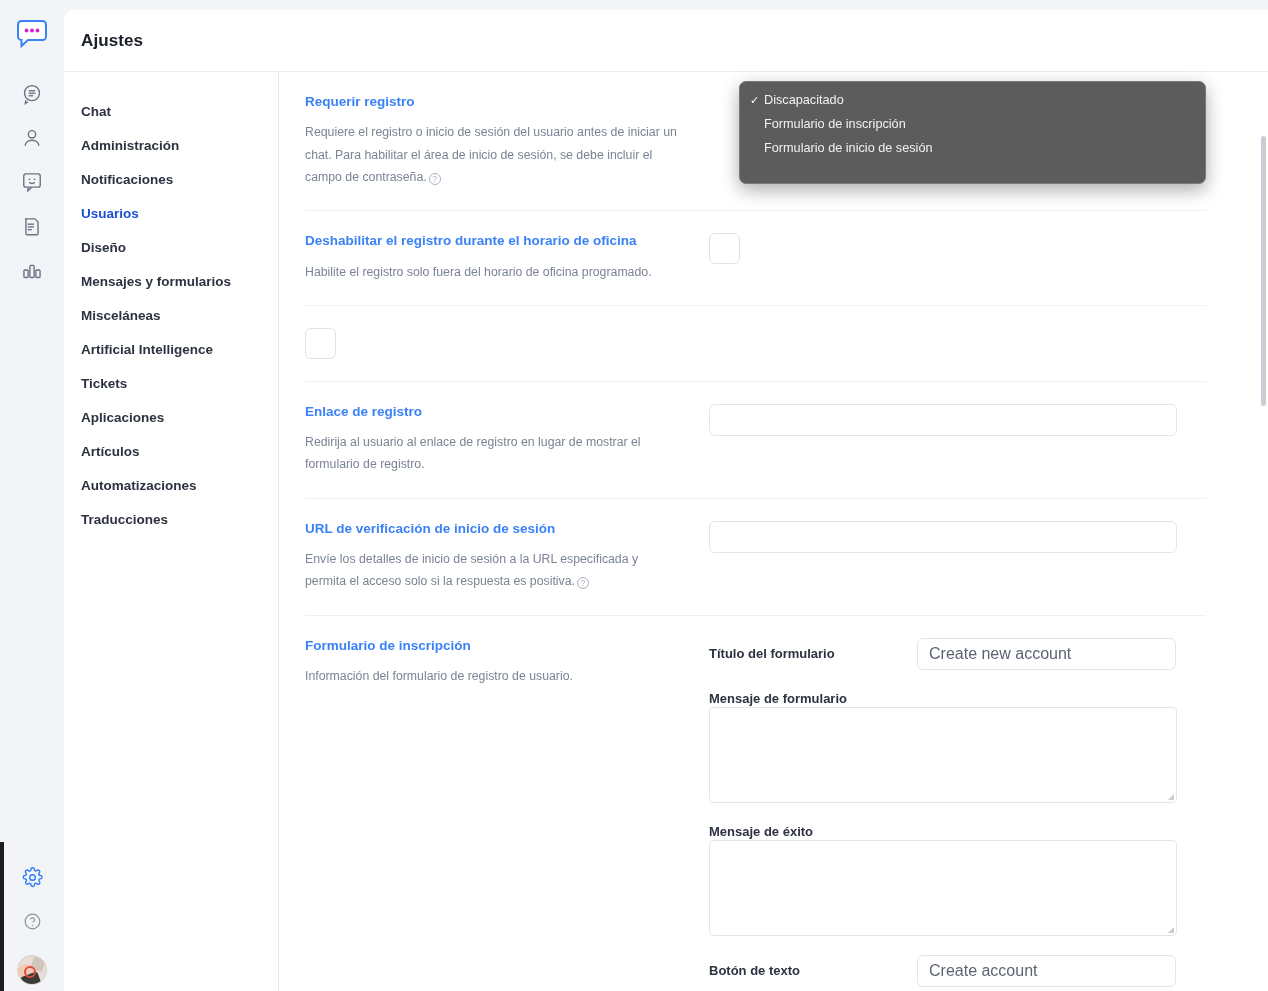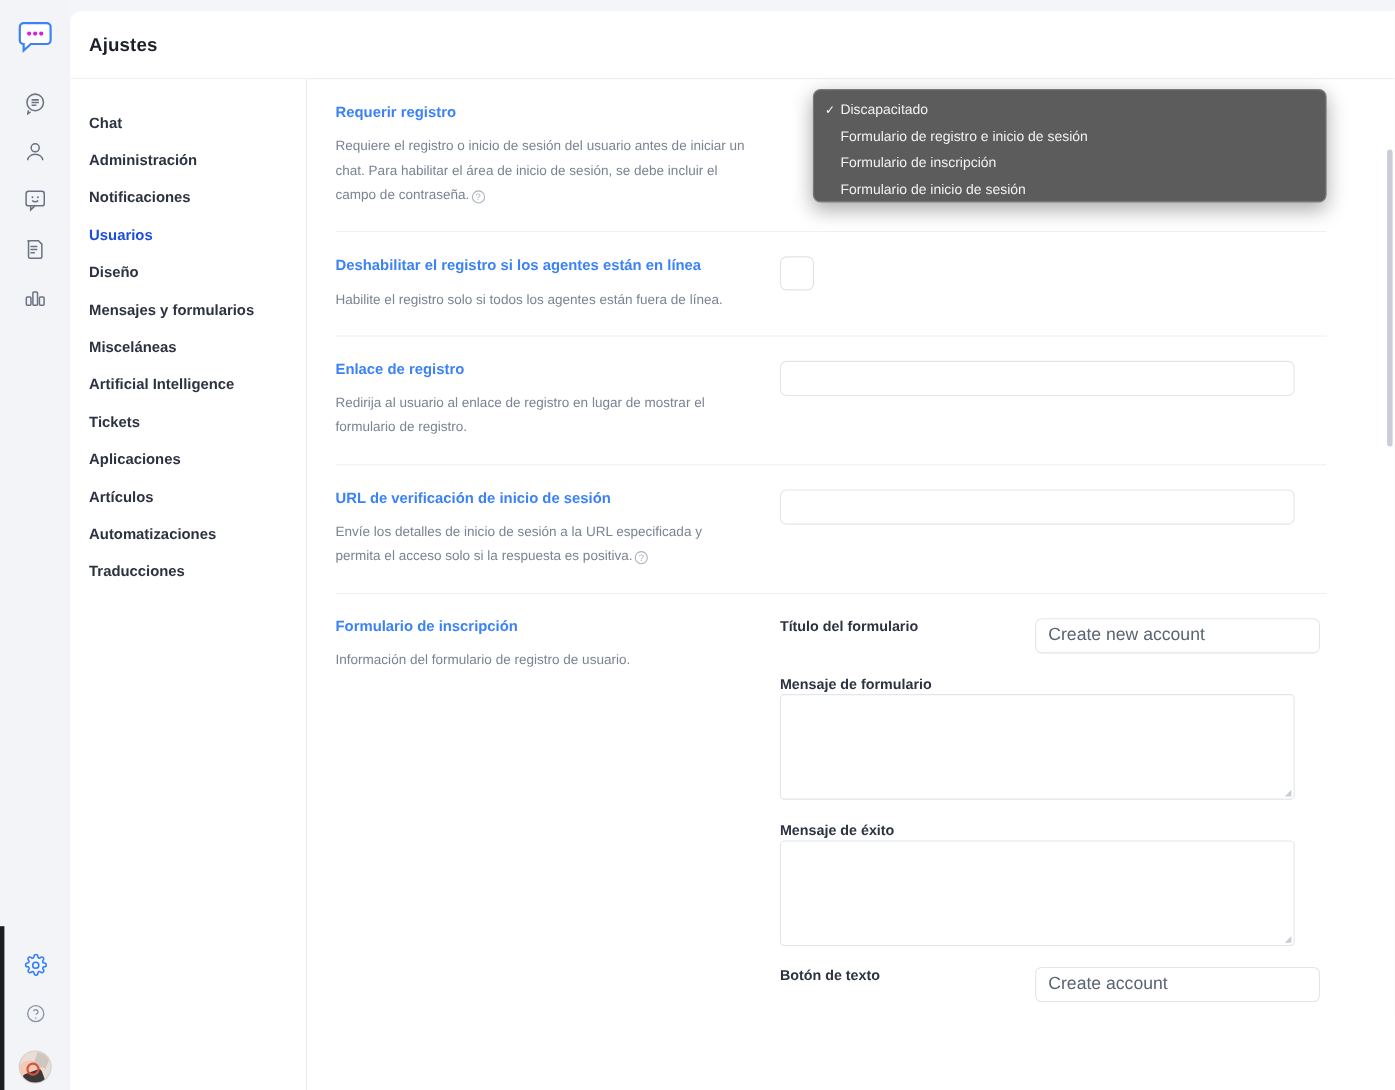--- a/index.html
+++ b/index.html
@@ -130,21 +130,21 @@
   }
   .textarea::after {
     content: ""; position: absolute; right: 2px; bottom: 2px;
     width: 0; height: 0;
     border-left: 6px solid transparent;
     border-bottom: 6px solid #c8ccd3;
   }
 
   
   .field {
-    display: flex; align-items: flex-start; margin-bottom: 19px; gap: 24px;
+    display: flex; align-items: center; margin-bottom: 19px;
   }
   .field-label {
     width: 208px; flex: 0 0 208px;
     font-size: 13px; font-weight: 700; color: #2c3240;
   }
   .field.stack { display: block; }
   .field.stack .field-label { width: auto; margin-bottom: 11px; }
 
   
   #popup {
@@ -290,26 +290,31 @@
       <div class="row">
         <div class="row-left">
           <div class="row-title">Requerir registro</div>
           <div class="row-desc"><span>Requiere el registro o inicio de sesión del usuario antes de iniciar un chat. Para habilitar el área de inicio de sesión, se debe incluir el campo de contraseña.</span><span class="help-icon">?</span></div>
         </div>
         <div class="row-right">
           
         </div>
       </div>
 
-
-      <div class="row">
-        <div class="row-left">
-          <div class="row-title">Deshabilitar el registro si los agentes están en línea</div>
-          <div class="row-desc">Habilite el registro solo si todos los agentes están fuera de línea.</div>
-        </div>
+      <div class="row">
+        <div class="row-left">
+          <div class="row-title">Deshabilitar el registro durante el horario de oficina</div>
+          <div class="row-desc">Habilite el registro solo fuera del horario de oficina programado.</div>
+        </div>
+        <div class="row-right">
+          <div class="checkbox"></div>
+        </div>
+      </div>
+
+      <div class="row">
         <div class="row-right">
           <div class="checkbox"></div>
         </div>
       </div>
 
       <div class="row">
         <div class="row-left">
           <div class="row-title">Enlace de registro</div>
           <div class="row-desc">Redirija al usuario al enlace de registro en lugar de mostrar el formulario de registro.</div>
         </div>
@@ -362,23 +367,19 @@
   </div>
 </div>
 
 <div id="popup">
   <div class="popup-item">
     <span class="popup-check">✓</span>
     <span>Discapacitado</span>
   </div>
   <div class="popup-item">
     <span class="popup-check"></span>
-    <span>Formulario de registro e inicio de sesión</span>
-  </div>
-  <div class="popup-item">
-    <span class="popup-check"></span>
     <span>Formulario de inscripción</span>
   </div>
   <div class="popup-item">
     <span class="popup-check"></span>
     <span>Formulario de inicio de sesión</span>
   </div>
 </div>
 
 </body></html>

